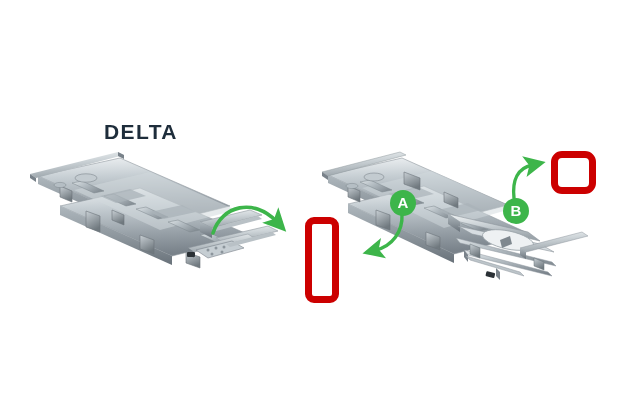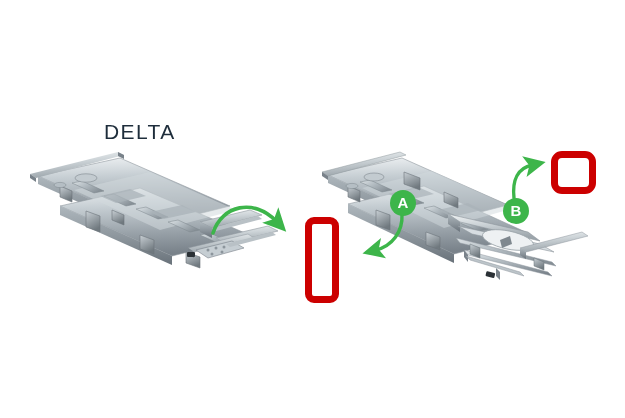--- a/index.html
+++ b/index.html
@@ -22,21 +22,21 @@
     position: absolute;
     top: 0;
     height: 418px;
   }
   #panel-delta { left: 0;   width: 310px; }
   #panel-tetra { left: 310px; width: 315px; }
 
   .model-title {
     position: absolute;
     font-family: "Liberation Sans", sans-serif;
-    font-weight: normal;
+    font-weight: bold;
     font-size: 21px;
     letter-spacing: 1.4px;
     color: #1e2d3b;
     white-space: nowrap;
     user-select: none;
   }
   #title-delta { left: 104px; top: 120px; }
 
   .chassis-svg {
     position: absolute;

